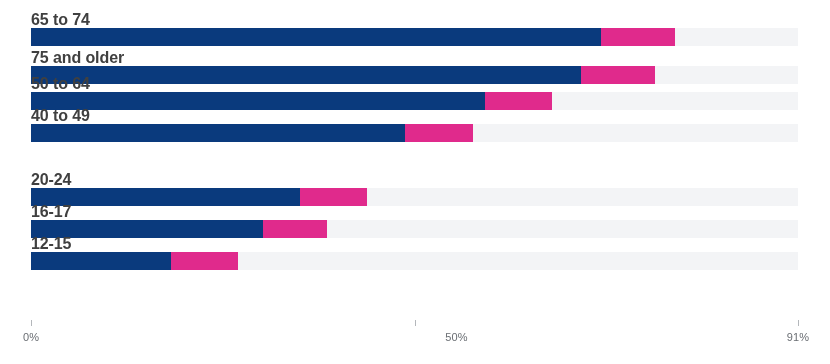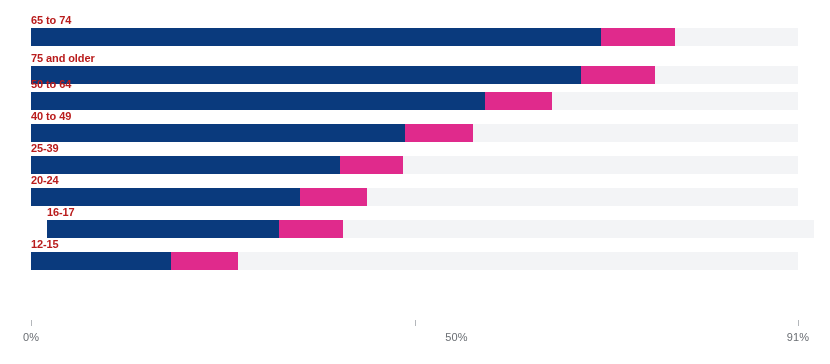--- a/index.html
+++ b/index.html
@@ -38,23 +38,23 @@
     width: 767px;
     height: 32px;
   }
 
   .row-label {
     position: absolute;
     left: 0;
     top: -1px;
     height: 14px;
     line-height: 14px;
-    font-size: 11px;
+    font-size: 16px;
     font-weight: bold;
-    color: #b91c1c;
+    color: #404040;
     white-space: nowrap;
     letter-spacing: -0.1px;
   }
 
   .bar-track {
     position: absolute;
     left: 0;
     top: 14px;
     width: 767px;
     height: 18px;
@@ -129,35 +129,28 @@
           <div class="seg seg-secondary" style="left: 454.064px; width: 66.729px; background: rgb(224, 42, 140);"></div>
         </div>
       </div>
       <div class="bar-row" style="top: 110px; text-decoration: underline;">
         <div class="row-label">40 to 49</div>
         <div class="bar-track">
           <div class="seg seg-primary" style="width: 374.296px; background: rgb(10, 58, 125);"></div>
           <div class="seg seg-secondary" style="left: 374.296px; width: 67.496px; background: rgb(224, 42, 140);"></div>
         </div>
       </div>
-      <div class="bar-row" style="top: 142px;">
-        <div class="row-label">25-39</div>
-        <div class="bar-track">
-          <div class="seg seg-primary" style="width: 309.101px; background: rgb(10, 58, 125);"></div>
-          <div class="seg seg-secondary" style="left: 309.101px; width: 62.894px; background: rgb(224, 42, 140);"></div>
-        </div>
-      </div>
       <div class="bar-row" style="top: 174px;">
         <div class="row-label">20-24</div>
         <div class="bar-track">
           <div class="seg seg-primary" style="width: 269.217px; background: rgb(10, 58, 125);"></div>
           <div class="seg seg-secondary" style="left: 269.217px; width: 66.729px; background: rgb(224, 42, 140);"></div>
         </div>
       </div>
-      <div class="bar-row" style="top: 206px; margin-left: 16px;">
+      <div class="bar-row" style="top: 206px;">
         <div class="row-label">16-17</div>
         <div class="bar-track">
           <div class="seg seg-primary" style="width: 231.634px; background: rgb(10, 58, 125);"></div>
           <div class="seg seg-secondary" style="left: 231.634px; width: 64.428px; background: rgb(224, 42, 140);"></div>
         </div>
       </div>
       <div class="bar-row" style="top: 238px;">
         <div class="row-label">12-15</div>
         <div class="bar-track">
           <div class="seg seg-primary" style="width: 140.361px; background: rgb(10, 58, 125);"></div>

